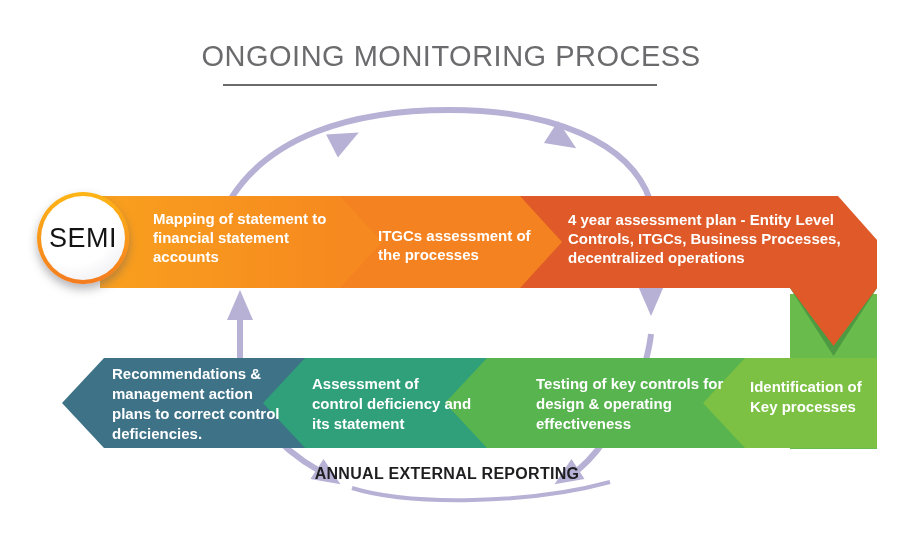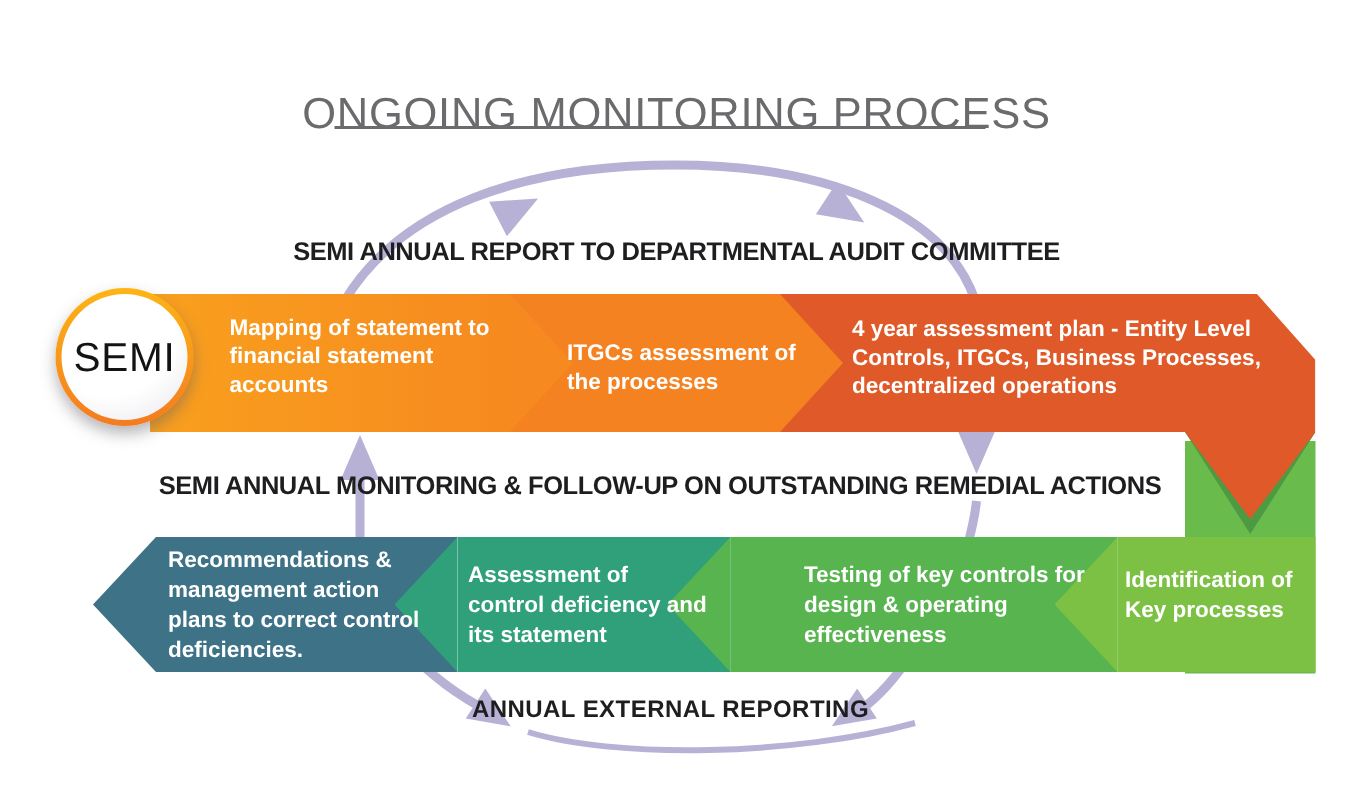--- a/index.html
+++ b/index.html
@@ -4,21 +4,21 @@
 <style>
   html,body{margin:0;padding:0;background:#ffffff;}
   #stage{
     position:relative;width:902px;height:541px;overflow:hidden;background:#ffffff;
     font-family:"Liberation Sans",sans-serif;
   }
   .abs{position:absolute;}
   
   #title{
     left:0;top:40px;width:902px;text-align:center;
-    font-size:29px;font-weight:500;letter-spacing:0.5px;color:#6b6b6e;z-index:5;margin-top:20px;
+    font-size:29px;font-weight:500;letter-spacing:0.5px;color:#6b6b6e;z-index:5;
   }
   #title-underline{left:223px;top:84px;width:434px;height:2px;background:#6b6b6e;z-index:5;}
   
   #loop{left:0;top:0;z-index:1;}
   
   .caption{
     color:#1e1e20;font-weight:700;z-index:3;text-align:center;white-space:nowrap;
     letter-spacing:-0.3px;
   }
   #caption-top{left:0;top:158px;width:902px;font-size:17px;}
@@ -93,22 +93,20 @@
       <polygon points="0,-13 30,0 0,13" transform="translate(240,320) rotate(-90)"></polygon>
       <polygon points="0,-13 30,0 0,13" transform="translate(651,286) rotate(90)"></polygon>
       <polygon points="0,-12 28,0 0,12" transform="translate(317,469) rotate(33)"></polygon>
       <polygon points="0,-12 28,0 0,12" transform="translate(578,469) rotate(147)"></polygon>
     </g>
   </svg>
 
   <div id="title" class="abs">ONGOING MONITORING PROCESS</div>
   <div id="title-underline" class="abs"></div>
 
-  <div id="caption-top" class="abs caption">SEMI ANNUAL REPORT TO DEPARTMENTAL AUDIT COMMITTEE</div>
-  <div id="caption-mid" class="abs caption">SEMI ANNUAL MONITORING &amp; FOLLOW-UP ON OUTSTANDING REMEDIAL ACTIONS</div>
   <div id="caption-bottom" class="abs caption">ANNUAL EXTERNAL REPORTING</div>
 
   <div id="seg1" class="abs shape"></div>
   <div id="seg2" class="abs shape"></div>
   <div id="seg3" class="abs shape"></div>
   <div id="tri1" class="abs tri-right"></div>
   <div id="tri2" class="abs tri-right"></div>
 
   <div id="wrap-green" class="abs shape"></div>
   <div id="wrap-shadow" class="abs shape"></div>

